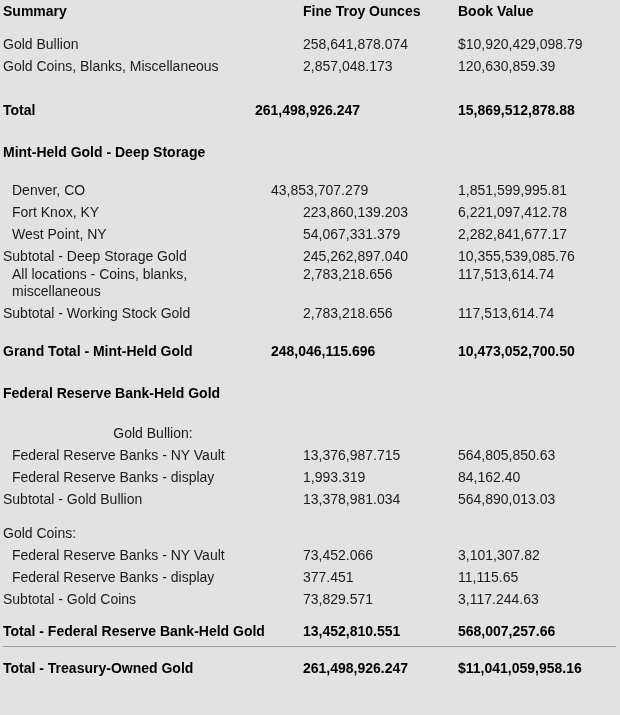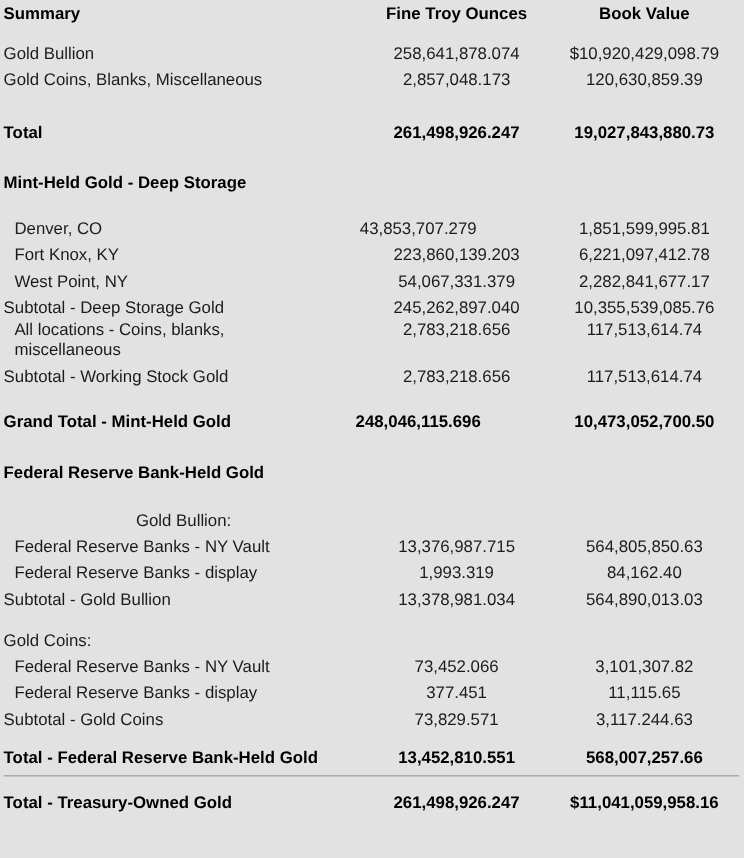--- a/index.html
+++ b/index.html
@@ -20,21 +20,21 @@
     overflow: hidden;
   }
   .doc { padding: 0 4px 0 3px; width: 620px; }
   .row {
     display: grid;
     grid-template-columns: 1fr 155px 158px;
     line-height: 22px;
     align-items: start;
   }
   .row .label { white-space: pre-line; }
-  .row .num { text-align: center; white-space: nowrap; }
+  .row .num { text-align: left; white-space: nowrap; }
   .row.header { font-weight: bold; color: var(--bold-text); }
   .row.bold { font-weight: bold; color: var(--bold-text); }
   .row.section .label { font-weight: bold; color: var(--bold-text); }
   .row.indent .label { padding-left: 9px; }
   .row.wrap .label, .row.wrap .num { line-height: 17px; }
   .row.wrap { padding-top: 3px; }
   .row.rule-above {
     border-top: 1px solid var(--rule);
     padding-top: 10px;
   }
@@ -43,21 +43,21 @@
   .g2  { margin-top: 2px; }
   .gn4 { margin-top: -4px; }
   .g4  { margin-top: 4px; }
   .g10 { margin-top: 10px; }
   .g11 { margin-top: 11px; }
   .g12 { margin-top: 12px; }
   .g14 { margin-top: 14px; }
   .g16 { margin-top: 16px; gap: 32px; }
   .g18 { margin-top: 18px; text-align: center; }
   .g20 { margin-top: 20px; }
-  .g22 { margin-top: 22px; }
+  .g22 { margin-top: 22px; gap: 48px; }
 </style>
 </head>
 <body>
 
 <div class="doc">
   <div class="row header">
     <span class="label">Summary</span>
     <span class="num">Fine Troy Ounces</span>
     <span class="num">Book Value</span>
   </div>
@@ -68,21 +68,21 @@
         <span class="num">$10,920,429,098.79</span>
       </div>
       <div class="row normal g0">
         <span class="label">Gold Coins, Blanks, Miscellaneous</span>
         <span class="num">2,857,048.173</span>
         <span class="num">120,630,859.39</span>
       </div>
       <div class="row bold g22">
         <span class="label">Total</span>
         <span class="num">261,498,926.247</span>
-        <span class="num">19,027,843,880.73</span>
+        <span class="num">15,869,512,878.88</span>
       </div>
       <div class="row section g20">
         <span class="label">Mint-Held Gold - Deep Storage</span>
         <span class="num"></span>
         <span class="num"></span>
       </div>
       <div class="row indent g16">
         <span class="label">Denver, CO</span>
         <span class="num">43,853,707.279</span>
         <span class="num">1,851,599,995.81</span>

